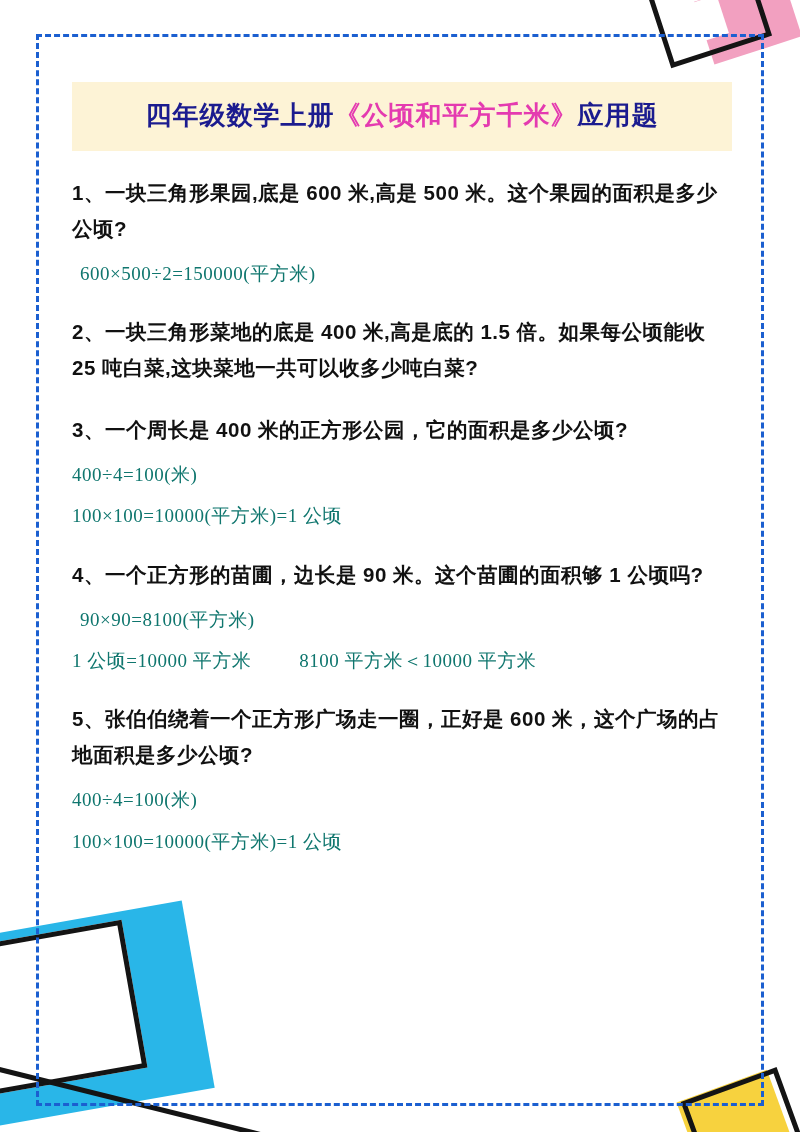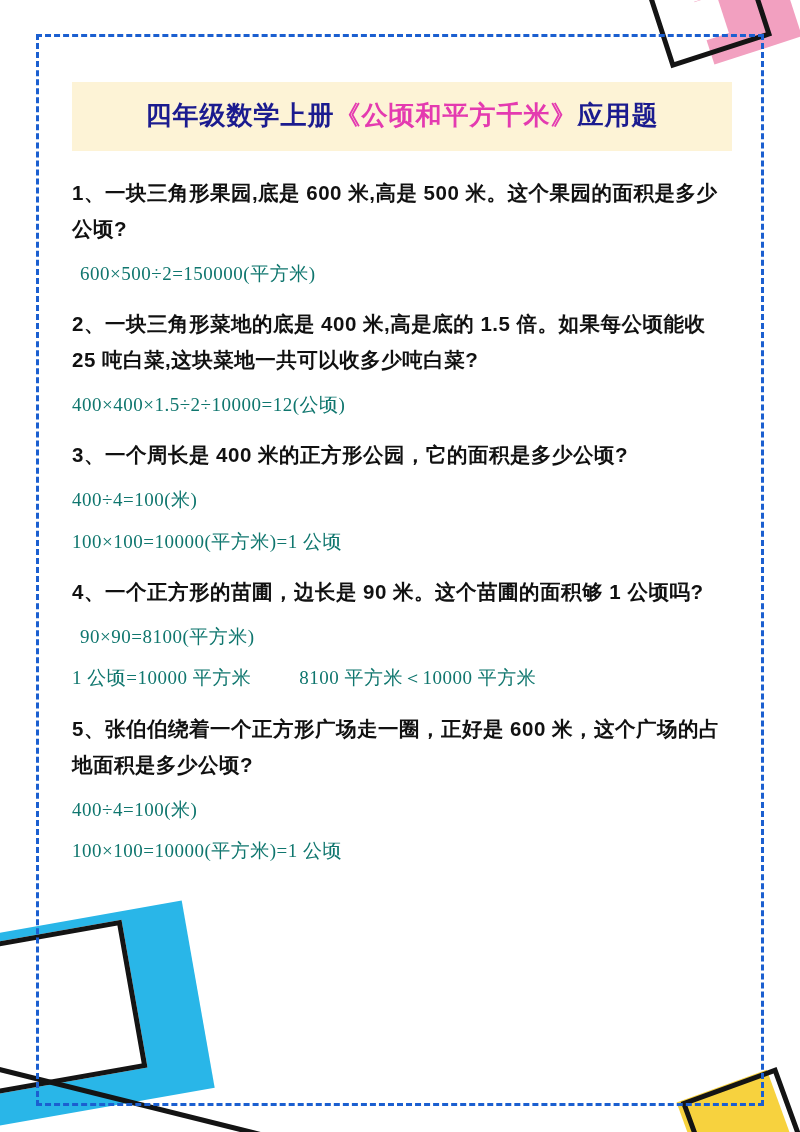--- a/index.html
+++ b/index.html
@@ -104,21 +104,21 @@
     font-size: 26px;
     font-weight: bold;
     letter-spacing: 1px;
     white-space: nowrap;
   }
   .title-a { color: #1b1b8f; }
   .title-b { color: #e43ab0; }
   .title-c { color: #1b1b8f; }
 
   .problem {
-    margin-top: 18px;
+    margin-top: 26px;
   }
   .q {
     font-size: 20.5px;
     font-weight: bold;
     color: #111111;
     line-height: 1.75;
     letter-spacing: 0.5px;
   }
   .a {
     font-family: "Liberation Serif", serif;
@@ -154,21 +154,20 @@
     <span class="title-a">四年级数学上册</span><span class="title-b">《公顷和平方千米》</span><span class="title-c">应用题</span>
   </div>
 
   <div class="problem p1">
     <div class="q">1、一块三角形果园,底是 600 米,高是 500 米。这个果园的面积是多少公顷?</div>
     <div class="a indent">600×500÷2=150000(平方米)</div>
   </div>
 
   <div class="problem">
     <div class="q">2、一块三角形菜地的底是 400 米,高是底的 1.5 倍。如果每公顷能收 25 吨白菜,这块菜地一共可以收多少吨白菜?</div>
-    <div class="a">400×400×1.5÷2÷10000=12(公顷)</div>
   </div>
 
   <div class="problem">
     <div class="q">3、一个周长是 400 米的正方形公园，它的面积是多少公顷?</div>
     <div class="a">400÷4=100(米)</div>
     <div class="a">100×100=10000(平方米)=1 公顷</div>
   </div>
 
   <div class="problem">
     <div class="q">4、一个正方形的苗圃，边长是 90 米。这个苗圃的面积够 1 公顷吗?</div>

